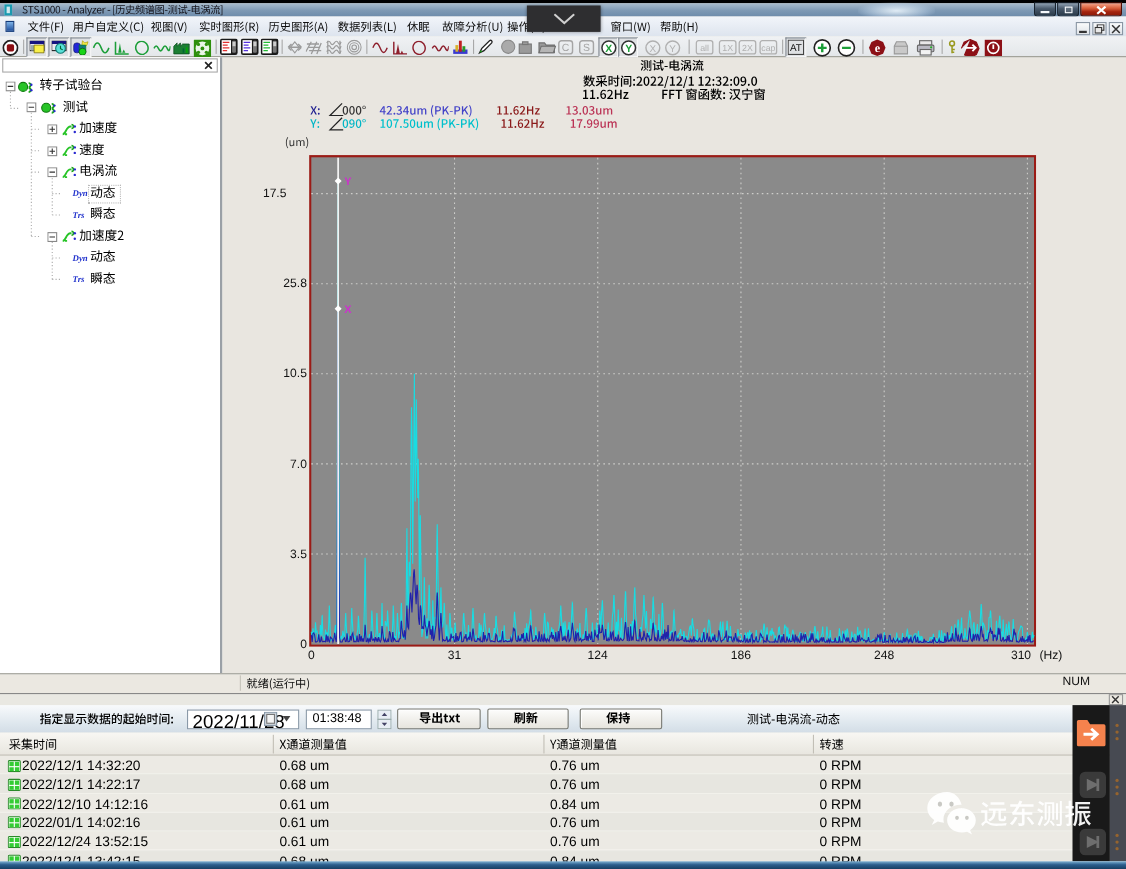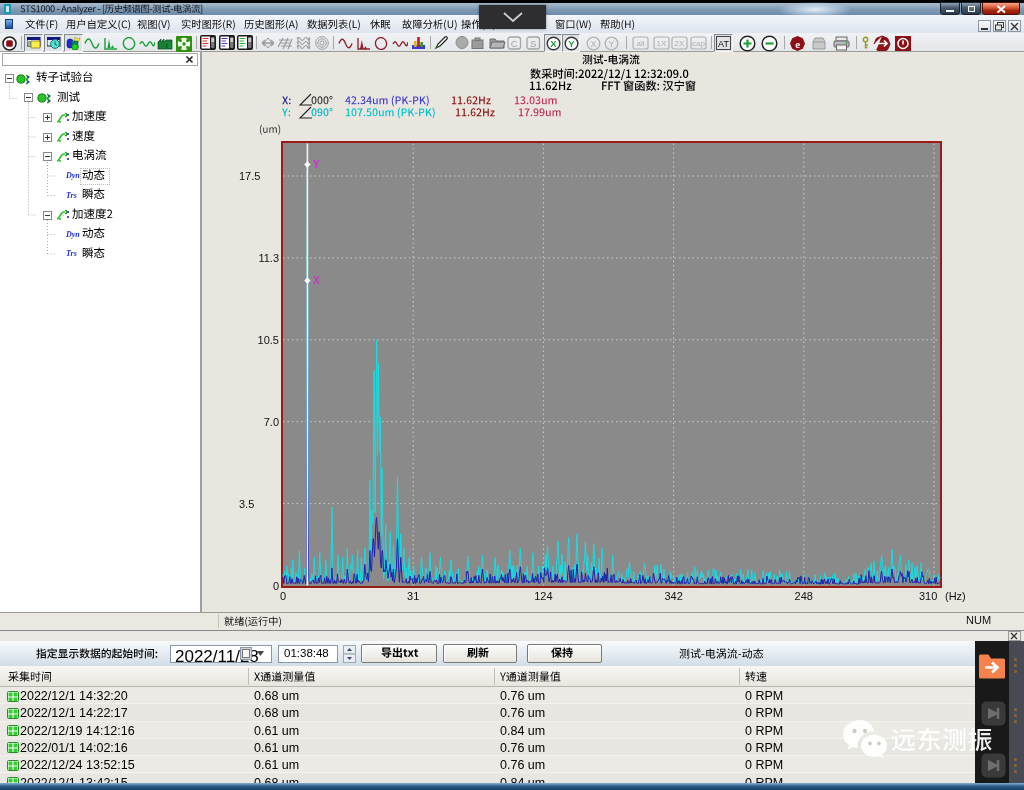--- a/index.html
+++ b/index.html
@@ -476,29 +476,29 @@
     </g>
     <polyline fill="none" stroke="#19dce2" stroke-width="1" points="2.0,433.3 2.8,439.7 3.5,430.2 4.3,435.5 5.0,441.0 5.8,424.8 6.5,433.7 7.3,432.9 8.0,441.0 8.8,439.6 9.6,440.3 10.3,427.2 11.1,436.7 11.8,418.9 11.9,418.8 12.6,437.4 13.3,438.3 14.1,441.0 14.9,431.4 15.6,437.0 16.4,433.8 17.1,440.4 17.9,425.0 18.4,409.4 18.6,414.6 19.4,441.3 20.1,440.0 20.9,441.3 21.7,441.3 22.4,436.7 23.2,435.2 23.9,427.1 24.7,440.9 25.4,404.4 26.2,67.8 26.4,23.5 26.9,245.9 27.7,438.6 28.5,441.2 29.2,437.0 30.0,440.2 30.7,432.5 31.5,436.3 32.2,441.0 33.0,421.9 33.3,416.4 33.8,428.1 34.5,440.3 35.3,435.0 36.0,440.6 36.8,440.5 37.5,440.6 38.3,425.4 38.8,411.7 39.0,418.2 39.8,431.9 40.6,439.0 41.3,437.5 42.1,440.6 42.8,440.6 43.6,435.3 44.3,430.9 44.8,418.8 45.1,422.6 45.8,436.1 46.6,437.7 47.4,437.6 48.1,440.2 48.9,440.6 49.6,439.3 50.4,402.4 50.9,366.1 51.1,373.0 51.9,433.3 52.7,440.6 53.4,440.3 54.2,440.3 54.9,435.5 55.7,437.7 56.4,431.8 57.0,414.1 57.2,416.2 57.9,430.6 58.7,440.6 59.5,440.6 60.2,440.6 61.0,433.8 61.6,416.4 61.7,416.9 62.5,438.5 63.2,440.6 64.0,434.6 64.7,439.2 65.5,435.6 66.3,407.1 66.3,407.1 67.0,435.6 67.8,440.6 68.5,440.6 69.3,423.6 70.0,426.4 70.8,428.5 71.3,414.1 71.6,418.6 72.3,432.0 73.1,434.0 73.8,439.1 74.6,440.3 75.3,440.6 76.1,424.0 76.5,409.4 76.8,416.3 77.6,440.2 78.4,437.3 79.1,440.6 79.9,428.1 80.3,416.4 80.6,421.9 81.4,439.3 82.1,434.1 82.9,435.2 83.6,411.7 83.9,407.1 84.4,422.4 85.2,439.6 85.9,437.0 86.7,438.9 87.4,439.5 88.2,412.5 88.9,339.2 88.9,339.2 89.7,412.5 90.5,405.0 91.0,369.6 91.2,373.4 92.0,383.1 92.7,261.1 93.1,229.2 93.5,250.2 94.2,371.5 95.0,281.4 95.7,198.8 95.7,200.4 96.5,314.9 97.3,242.7 97.5,222.2 98.0,269.5 98.8,311.8 99.2,276.0 99.5,291.6 100.3,395.5 101.0,328.7 101.1,327.5 101.8,382.8 102.5,438.0 103.3,432.7 104.1,411.9 104.7,383.7 104.8,385.2 105.6,426.6 106.3,439.6 107.1,421.0 107.8,439.4 108.6,408.4 109.1,390.7 109.4,395.8 110.1,426.1 110.9,427.2 111.6,433.7 112.4,405.2 112.5,404.7 113.1,427.3 113.9,439.3 114.6,419.7 115.4,421.7 116.2,348.2 116.5,335.7 116.9,364.1 117.7,422.6 118.4,429.9 119.2,416.9 119.8,393.0 119.9,394.3 120.7,429.3 121.4,428.9 122.2,422.9 122.8,407.1 123.0,410.0 123.7,429.9 124.5,440.7 125.2,426.7 126.0,440.8 126.7,441.0 127.5,427.0 128.0,416.4 128.3,419.5 129.0,437.6 129.8,429.6 130.5,440.9 131.3,440.6 132.0,433.1 132.8,425.0 133.5,439.1 134.3,441.0 135.1,441.0 135.8,440.8 136.6,441.0 137.3,435.9 138.1,441.0 138.8,439.0 139.6,435.5 140.3,418.8 140.6,416.4 141.1,424.9 141.9,435.0 142.6,434.3 143.4,441.0 144.1,441.0 144.9,427.2 145.6,440.1 146.4,440.6 147.2,439.2 147.9,436.3 148.7,416.6 149.0,411.7 149.4,419.0 150.2,439.9 150.9,438.3 151.7,436.9 152.4,441.0 153.2,441.0 154.0,439.9 154.7,425.3 155.5,437.6 156.2,426.9 157.0,432.2 157.7,439.5 158.5,432.9 159.2,418.8 159.5,416.4 160.0,424.9 160.8,432.5 161.5,440.8 162.3,438.7 163.0,437.5 163.8,429.8 164.5,437.5 165.3,440.0 166.1,440.2 166.8,439.8 167.6,436.5 168.3,429.9 169.1,436.8 169.8,419.8 170.0,418.8 170.6,428.7 171.3,431.8 172.1,441.0 172.9,441.0 173.6,437.7 174.4,441.0 175.1,431.5 175.9,440.6 176.6,441.0 177.4,427.5 178.1,440.9 178.9,440.7 179.7,440.9 180.4,441.0 181.2,440.6 181.9,440.6 182.7,440.6 183.4,440.6 184.2,437.0 185.0,435.0 185.7,436.8 186.5,418.7 186.8,415.2 187.2,420.5 188.0,429.1 188.7,440.6 189.5,440.6 190.2,440.4 191.0,440.4 191.8,437.4 192.5,439.5 193.3,440.6 194.0,439.8 194.8,438.2 195.5,440.6 196.3,429.9 197.0,440.6 197.8,425.6 198.6,440.6 199.3,429.4 200.1,426.7 200.8,422.6 201.5,414.1 201.6,414.3 202.3,430.7 203.1,432.0 203.9,440.6 204.6,438.0 205.4,438.3 206.1,428.8 206.9,439.0 207.6,439.7 208.4,436.0 209.1,440.4 209.9,440.6 210.7,438.8 211.4,439.5 212.2,440.5 212.9,438.5 213.7,421.5 214.1,416.4 214.4,419.8 215.2,434.9 215.9,440.2 216.7,424.3 217.5,426.0 218.2,438.8 219.0,440.1 219.7,438.0 220.5,429.2 221.2,435.7 222.0,431.0 222.8,438.1 223.5,436.2 224.3,440.3 225.0,433.4 225.8,440.5 226.5,434.6 227.3,428.7 228.0,423.6 228.8,409.4 228.8,409.4 229.6,423.6 230.3,440.1 231.1,425.0 231.8,440.6 232.6,423.8 233.3,431.2 234.1,437.0 234.8,431.8 235.6,431.4 236.4,424.5 237.1,440.4 237.9,437.1 238.6,419.6 239.3,407.1 239.4,407.3 240.1,424.8 240.9,437.4 241.7,439.0 242.4,438.2 243.2,432.5 243.9,431.2 244.7,438.6 245.4,436.9 246.2,425.3 246.9,440.6 247.7,440.6 248.5,440.6 249.2,435.6 250.0,439.4 250.7,432.1 251.5,416.6 251.9,411.7 252.2,414.9 253.0,432.5 253.7,440.3 254.5,439.9 255.3,440.2 256.0,440.6 256.8,440.6 257.5,425.0 258.3,439.3 259.0,439.7 259.8,433.6 260.6,437.7 261.3,425.0 262.1,431.9 262.8,436.7 263.6,438.1 264.3,414.0 265.1,430.1 265.8,416.8 266.6,404.7 266.6,404.7 267.4,420.8 268.1,439.2 268.9,434.4 269.6,431.4 270.4,439.2 271.1,437.1 271.9,425.0 272.6,438.7 273.4,437.1 274.2,437.3 274.9,438.7 275.7,419.2 276.4,415.0 277.1,400.0 277.2,400.3 277.9,421.1 278.7,438.8 279.5,424.3 280.2,439.2 281.0,413.0 281.7,432.1 282.5,432.6 283.2,439.2 284.0,420.6 284.7,439.2 285.5,439.0 286.3,435.2 287.0,409.4 287.6,396.5 287.8,397.7 288.5,422.4 289.3,439.2 290.0,439.2 290.8,439.2 291.5,433.9 292.3,426.3 293.1,439.0 293.8,423.6 294.6,436.4 295.3,410.3 296.0,393.0 296.1,393.3 296.8,417.4 297.6,424.3 298.4,439.2 299.1,439.1 299.9,439.2 300.6,436.3 301.4,429.0 302.1,433.2 302.9,423.5 303.6,418.0 304.4,400.0 304.4,400.0 305.2,418.0 305.9,430.4 306.7,414.5 307.4,433.8 308.2,439.2 308.9,433.6 309.7,439.2 310.4,421.5 311.2,430.5 312.0,422.3 312.7,402.6 312.8,402.4 313.5,414.6 314.2,437.1 315.0,427.1 315.7,433.0 316.5,434.8 317.3,439.2 318.0,417.2 318.8,438.7 319.5,434.7 320.3,430.1 321.0,408.2 321.2,407.1 321.8,419.1 322.5,436.2 323.3,437.8 324.1,436.8 324.8,439.2 325.6,439.2 326.3,438.8 327.1,438.6 327.8,437.5 328.6,433.8 329.3,433.1 330.1,437.7 330.9,430.7 331.6,414.3 331.7,414.1 332.4,426.2 333.1,439.2 333.9,437.6 334.6,436.8 335.4,439.0 336.2,434.8 336.9,435.0 337.7,430.8 338.4,436.6 339.2,436.5 339.9,440.5 340.7,432.8 341.4,438.4 342.2,439.8 343.0,437.1 343.7,440.3 344.5,438.9 345.2,434.4 346.0,429.1 346.7,427.5 347.5,437.0 348.2,422.7 348.5,421.1 349.0,426.9 349.8,431.0 350.5,439.2 351.3,441.0 352.0,441.0 352.8,430.9 353.5,441.0 354.3,440.7 355.1,440.5 355.8,440.9 356.6,440.6 357.3,434.2 358.1,441.0 358.8,431.4 359.6,430.3 360.3,440.2 361.1,440.9 361.9,437.6 362.6,429.4 363.2,422.3 363.4,423.0 364.1,423.7 364.9,433.3 365.6,440.6 366.4,435.7 367.1,435.2 367.9,440.1 368.7,436.8 369.4,441.0 370.2,440.9 370.9,438.8 371.7,440.9 372.4,440.9 373.2,431.1 374.0,424.0 374.7,438.3 375.5,431.0 376.2,424.0 377.0,441.0 377.7,439.6 378.5,440.1 379.2,433.4 380.0,423.4 380.0,423.4 380.8,433.4 381.5,440.9 382.3,440.9 383.0,428.1 383.8,441.0 384.5,440.8 385.3,440.6 386.0,439.2 386.8,437.8 387.6,439.2 388.3,441.0 389.1,440.8 389.8,430.8 390.6,436.8 391.3,436.6 392.1,436.1 392.9,436.2 393.6,441.8 394.4,441.3 395.1,440.0 395.9,441.4 396.6,434.1 397.4,440.5 398.1,436.1 398.9,433.8 399.7,440.3 400.4,432.0 401.2,439.4 401.9,433.9 402.7,441.4 403.4,440.4 404.2,440.1 404.9,441.8 405.7,441.1 406.5,431.7 407.2,438.8 408.0,441.8 408.7,441.4 409.5,441.8 410.2,441.8 411.0,431.4 411.8,440.8 412.5,438.2 413.3,427.6 413.6,425.8 414.0,428.5 414.8,437.5 415.5,438.7 416.3,429.3 417.0,438.9 417.8,440.6 418.6,436.3 419.3,432.2 420.1,437.2 420.8,430.0 421.6,435.8 422.3,433.4 423.1,441.8 423.8,436.9 424.6,440.9 425.4,439.8 426.1,438.4 426.9,429.7 427.6,429.1 428.4,441.6 429.1,436.9 429.9,436.5 430.7,441.4 431.4,438.5 432.2,428.7 432.5,426.9 432.9,429.5 433.7,429.1 434.4,440.7 435.2,429.4 435.9,441.1 436.7,435.5 437.5,441.8 438.2,439.8 439.0,435.2 439.7,431.5 440.5,434.7 441.2,441.8 442.0,441.3 442.7,441.8 443.5,441.8 444.3,438.0 445.0,437.3 445.8,436.0 446.5,433.4 447.3,436.8 448.0,435.3 448.8,441.8 449.6,441.7 450.3,438.9 451.1,433.7 451.8,441.8 452.6,440.2 453.3,438.0 454.1,441.8 454.8,441.1 455.6,432.5 456.4,438.1 457.1,441.7 457.9,433.8 458.6,439.8 459.4,430.5 459.8,428.1 460.1,429.7 460.9,438.9 461.6,441.6 462.4,432.8 463.2,441.8 463.9,441.8 464.7,441.4 465.4,437.2 466.2,435.1 466.9,428.5 467.7,441.6 468.5,441.1 469.2,441.8 470.0,439.6 470.7,428.6 471.5,437.6 472.2,439.3 473.0,441.2 473.7,431.8 474.5,440.4 475.3,441.8 476.0,441.3 476.8,441.8 477.5,441.8 478.3,441.8 479.0,440.8 479.8,438.7 480.5,441.4 481.3,441.0 482.1,430.2 482.8,436.5 483.6,440.0 484.3,441.6 485.1,432.4 485.8,441.7 486.6,441.5 487.4,432.0 488.1,439.7 488.9,431.8 489.2,430.5 489.6,432.5 490.4,440.5 491.1,441.7 491.9,441.5 492.6,441.8 493.4,433.2 494.2,441.6 494.9,439.7 495.7,435.5 496.4,435.7 497.2,440.9 497.9,440.6 498.7,428.7 499.4,438.0 500.2,434.9 501.0,432.2 501.7,435.6 502.5,441.8 503.2,439.7 504.0,441.8 504.7,438.4 505.5,430.3 506.3,440.3 507.0,440.9 507.8,441.8 508.5,430.1 509.3,441.8 510.0,441.8 510.8,441.7 511.5,441.8 512.3,440.8 513.1,440.2 513.8,441.5 514.6,441.8 515.3,441.8 516.1,441.2 516.8,441.8 517.6,437.6 518.3,441.7 519.1,441.5 519.9,441.2 520.6,441.0 521.4,441.8 522.1,441.8 522.9,433.5 523.6,441.8 524.4,440.3 525.2,440.5 525.9,441.4 526.7,440.9 527.4,437.6 528.2,436.3 528.9,442.3 529.7,442.1 530.4,442.3 531.2,441.4 532.0,439.3 532.7,442.3 533.5,442.1 534.2,434.0 535.0,442.4 535.7,441.5 536.5,438.8 537.2,442.4 538.0,442.4 538.8,442.4 539.5,434.4 540.3,442.4 541.0,442.3 541.8,442.4 542.5,441.5 543.3,434.3 543.8,431.6 544.1,432.4 544.8,439.4 545.6,436.1 546.3,442.4 547.1,436.1 547.8,440.1 548.6,442.4 549.3,437.8 550.1,436.0 550.9,442.3 551.6,434.4 552.4,441.5 553.1,440.3 553.9,432.4 554.6,442.0 555.4,437.0 556.1,442.1 556.9,437.3 557.7,440.3 558.4,442.3 559.2,441.8 559.9,442.1 560.7,442.4 561.4,442.4 562.2,442.0 563.0,442.4 563.7,442.4 564.5,438.6 565.2,438.9 566.0,438.4 566.7,442.1 567.5,435.1 568.2,440.4 569.0,442.4 569.8,442.4 570.5,439.1 571.3,442.4 572.0,441.2 572.8,432.1 573.5,442.4 574.3,442.4 575.0,432.1 575.8,440.5 576.6,442.4 577.3,434.9 578.1,435.4 578.8,441.0 579.6,435.7 580.3,440.0 581.1,440.3 581.9,436.3 582.6,439.9 583.4,434.6 584.1,428.4 584.9,440.3 585.6,436.3 586.4,440.1 587.1,426.6 587.9,440.0 588.7,435.9 589.4,428.3 590.0,422.3 590.2,422.8 590.9,432.7 591.7,436.9 592.4,431.6 593.2,420.3 593.9,439.0 594.7,437.8 595.5,440.3 596.2,430.1 597.0,437.7 597.7,439.1 598.5,440.3 599.2,425.8 600.0,420.3 600.5,414.1 600.8,415.8 601.5,421.7 602.3,440.2 603.0,440.2 603.8,427.3 604.5,424.6 605.3,440.1 606.0,438.4 606.8,432.5 607.6,426.4 608.3,439.3 609.1,437.7 609.8,432.2 610.6,413.6 611.0,408.2 611.3,411.8 612.1,432.2 612.8,425.0 613.6,427.0 614.4,430.1 615.1,440.3 615.9,440.2 616.6,432.1 617.4,440.3 618.1,420.6 618.9,420.3 619.4,414.1 619.7,415.8 620.4,432.4 621.2,439.7 621.9,436.0 622.7,436.6 623.4,439.1 624.2,436.1 624.9,423.3 625.7,438.4 626.5,439.5 627.2,425.7 627.8,418.8 628.0,419.4 628.7,432.6 629.5,434.0 630.2,439.6 631.0,422.1 631.7,440.1 632.5,440.3 633.3,431.8 634.0,426.2 634.8,439.9 635.5,431.3 636.2,424.6 636.3,424.7 637.0,434.0 637.8,440.0 638.6,440.3 639.3,438.3 640.1,421.8 640.8,434.9 641.6,438.1 642.3,440.3 643.1,441.5 643.8,441.4 644.6,435.7 645.4,432.5 646.1,431.6 646.9,428.3 647.6,428.4 648.4,429.7 649.1,441.7 649.9,441.7 650.6,441.4 651.4,439.6 652.2,441.7 652.9,433.5 653.7,438.7 654.4,439.7 655.2,441.6 655.9,441.5 656.7,441.7 657.5,433.3 658.2,439.2 659.0,436.4"></polyline>
     <polyline fill="none" stroke="#2121aa" stroke-width="1" points="2.0,436.1 2.8,442.5 3.5,435.0 4.3,434.3 5.0,436.1 5.8,442.5 6.5,442.5 7.3,442.2 8.0,441.5 8.8,435.6 9.6,442.5 10.3,442.4 11.1,437.8 11.8,441.9 12.6,442.5 13.3,442.0 14.1,442.2 14.9,442.5 15.6,435.8 16.4,442.5 17.1,437.0 17.9,441.7 18.6,442.5 19.4,438.2 20.1,438.8 20.9,439.7 21.7,442.7 22.4,440.8 23.2,434.4 23.9,438.9 24.7,442.7 25.4,431.2 26.2,181.5 26.4,139.6 26.9,332.3 27.7,438.7 28.5,442.7 29.2,442.7 30.0,442.7 30.7,440.8 31.5,439.9 32.2,438.9 33.0,442.3 33.8,442.0 34.5,434.8 35.3,442.4 36.0,442.3 36.8,442.1 37.5,437.1 38.3,441.5 39.0,436.0 39.8,434.4 40.6,442.2 41.3,442.1 42.1,442.4 42.8,442.4 43.6,436.9 44.3,442.3 45.1,442.4 45.8,435.4 46.6,442.2 47.4,437.0 48.1,442.4 48.9,439.4 49.6,442.4 50.4,436.2 50.9,426.9 51.1,428.8 51.9,442.2 52.7,442.3 53.4,438.8 54.2,442.4 54.9,440.1 55.7,442.4 56.4,432.9 57.2,440.4 57.9,441.1 58.7,440.0 59.5,441.8 60.2,438.3 61.0,441.5 61.7,439.7 62.5,442.4 63.2,438.2 64.0,441.2 64.7,442.4 65.5,440.6 66.3,428.1 66.3,428.1 67.0,434.7 67.8,440.9 68.5,442.2 69.3,439.8 70.0,442.4 70.8,442.4 71.6,440.3 72.3,442.4 73.1,432.8 73.8,434.6 74.6,441.9 75.3,442.4 76.1,433.5 76.8,441.2 77.6,439.5 78.4,441.0 79.1,442.2 79.9,442.2 80.6,441.8 81.4,442.3 82.1,439.8 82.9,439.5 83.6,425.3 83.9,423.4 84.4,429.8 85.2,436.5 85.9,438.5 86.7,432.1 87.4,440.5 88.2,428.9 88.9,409.4 88.9,409.4 89.7,428.9 90.5,430.5 91.2,413.8 92.0,399.5 92.3,397.7 92.7,400.5 93.5,415.8 94.2,399.7 95.0,380.6 95.5,376.6 95.7,378.3 96.5,394.7 97.3,408.2 98.0,391.4 98.2,390.7 98.8,398.6 99.5,421.2 100.3,427.0 101.0,411.3 101.3,409.4 101.8,413.8 102.5,430.7 103.3,429.0 104.1,430.9 104.8,418.9 104.9,418.8 105.6,427.4 106.3,429.7 107.1,437.4 107.8,431.2 108.6,427.8 109.1,423.4 109.4,424.6 110.1,436.1 110.9,431.1 111.6,440.0 112.4,428.0 113.1,441.6 113.9,438.7 114.6,432.2 115.4,427.3 116.2,401.2 116.5,397.7 116.9,405.9 117.7,429.1 118.4,441.2 119.2,426.5 119.8,416.4 119.9,416.9 120.7,432.7 121.4,441.6 122.2,440.5 123.0,441.6 123.7,441.4 124.5,440.7 125.2,437.6 126.0,442.4 126.7,442.0 127.5,440.4 128.3,442.4 129.0,435.1 129.8,438.8 130.5,438.2 131.3,437.8 132.0,442.3 132.8,442.2 133.5,434.5 134.3,442.4 135.1,437.2 135.8,441.7 136.6,438.8 137.3,434.3 138.1,433.7 138.8,442.4 139.6,442.4 140.3,441.8 141.1,438.1 141.9,438.9 142.6,435.5 143.4,442.2 144.1,439.7 144.9,438.6 145.6,440.8 146.4,433.3 147.2,440.1 147.9,441.9 148.7,432.5 149.0,430.5 149.4,433.6 150.2,441.3 150.9,442.1 151.7,442.0 152.4,442.1 153.2,439.4 154.0,439.6 154.7,441.2 155.5,439.1 156.2,442.4 157.0,442.0 157.7,442.4 158.5,433.5 159.2,442.3 160.0,436.3 160.8,439.6 161.5,441.7 162.3,440.5 163.0,434.7 163.8,434.8 164.5,441.4 165.3,442.3 166.1,441.4 166.8,441.9 167.6,442.2 168.3,442.3 169.1,442.4 169.8,435.6 170.6,436.6 171.3,441.9 172.1,442.4 172.9,442.3 173.6,441.2 174.4,442.4 175.1,440.5 175.9,432.8 176.6,442.4 177.4,442.3 178.1,441.8 178.9,441.3 179.7,442.2 180.4,442.3 181.2,442.1 181.9,442.1 182.7,442.1 183.4,439.2 184.2,442.1 185.0,440.6 185.7,430.4 186.5,431.8 186.8,430.5 187.2,432.5 188.0,440.5 188.7,442.0 189.5,442.1 190.2,436.7 191.0,442.1 191.8,439.9 192.5,441.8 193.3,435.5 194.0,439.3 194.8,434.6 195.5,442.1 196.3,440.6 197.0,442.1 197.8,434.3 198.6,441.2 199.3,441.8 200.1,441.9 200.8,433.6 201.5,428.1 201.6,428.2 202.3,435.9 203.1,442.1 203.9,441.9 204.6,441.4 205.4,441.5 206.1,436.5 206.9,439.3 207.6,441.5 208.4,442.1 209.1,433.0 209.9,441.6 210.7,442.1 211.4,435.6 212.2,441.4 212.9,442.1 213.7,435.0 214.4,442.1 215.2,439.9 215.9,442.1 216.7,439.7 217.5,441.2 218.2,442.1 219.0,437.3 219.7,438.0 220.5,433.5 221.2,439.9 222.0,436.3 222.8,440.2 223.5,441.6 224.3,433.6 225.0,441.9 225.8,441.8 226.5,432.6 227.3,442.1 228.0,433.0 228.8,428.1 228.8,428.1 229.6,434.7 230.3,441.7 231.1,438.7 231.8,441.0 232.6,437.1 233.3,441.0 234.1,442.0 234.8,438.4 235.6,431.6 236.4,442.1 237.1,441.2 237.9,439.1 238.6,432.1 239.3,425.8 239.4,425.9 240.1,432.3 240.9,440.4 241.7,442.1 242.4,432.9 243.2,441.9 243.9,434.8 244.7,434.3 245.4,441.3 246.2,440.5 246.9,439.4 247.7,442.1 248.5,440.6 249.2,441.0 250.0,440.3 250.7,440.3 251.5,432.6 252.2,441.3 253.0,437.3 253.7,441.8 254.5,435.0 255.3,437.7 256.0,440.8 256.8,433.1 257.5,442.1 258.3,442.1 259.0,442.1 259.8,431.6 260.6,436.8 261.3,437.9 262.1,436.6 262.8,441.1 263.6,426.8 264.3,434.4 265.1,433.9 265.8,434.0 266.6,426.9 266.6,426.9 267.4,434.0 268.1,440.8 268.9,436.9 269.6,430.9 270.4,441.4 271.1,441.5 271.9,439.3 272.6,441.4 273.4,439.9 274.2,433.1 274.9,441.0 275.7,434.6 276.4,433.4 277.2,441.5 277.9,441.5 278.7,438.0 279.5,441.4 280.2,441.5 281.0,435.8 281.7,441.6 282.5,440.9 283.2,439.3 284.0,440.4 284.7,441.4 285.5,441.0 286.3,439.5 287.0,430.0 287.6,424.6 287.8,425.1 288.5,434.4 289.3,441.6 290.0,429.1 290.8,441.5 291.5,441.2 292.3,428.4 293.1,441.5 293.8,437.7 294.6,441.2 295.3,430.5 296.0,423.4 296.1,423.6 296.8,433.4 297.6,441.2 298.4,441.5 299.1,441.5 299.9,441.6 300.6,430.8 301.4,438.9 302.1,441.3 302.9,438.9 303.6,441.0 304.4,432.5 305.2,437.6 305.9,439.8 306.7,441.2 307.4,434.5 308.2,437.8 308.9,437.2 309.7,441.5 310.4,440.5 311.2,440.7 312.0,434.6 312.7,425.9 312.8,425.8 313.5,432.1 314.2,441.5 315.0,438.5 315.7,441.5 316.5,441.6 317.3,431.7 318.0,440.3 318.8,441.5 319.5,441.3 320.3,437.0 321.0,440.3 321.8,435.1 322.5,441.5 323.3,431.3 324.1,440.5 324.8,433.3 325.6,439.9 326.3,427.1 327.1,441.6 327.8,440.5 328.6,441.3 329.3,440.9 330.1,433.8 330.9,441.6 331.6,441.5 332.4,433.7 333.1,433.3 333.9,441.5 334.6,441.5 335.4,439.4 336.2,441.5 336.9,441.2 337.7,440.2 338.4,440.5 339.2,437.2 339.9,440.8 340.7,441.8 341.4,442.0 342.2,438.6 343.0,442.2 343.7,442.0 344.5,441.3 345.2,442.1 346.0,442.4 346.7,439.3 347.5,442.2 348.2,440.7 349.0,442.2 349.8,437.6 350.5,441.8 351.3,440.8 352.0,441.5 352.8,442.1 353.5,442.3 354.3,440.1 355.1,439.1 355.8,442.1 356.6,442.3 357.3,442.4 358.1,438.8 358.8,433.7 359.6,442.3 360.3,442.1 361.1,440.2 361.9,434.4 362.6,439.5 363.4,442.4 364.1,437.7 364.9,442.4 365.6,442.4 366.4,440.6 367.1,438.5 367.9,441.9 368.7,435.8 369.4,441.3 370.2,442.4 370.9,441.9 371.7,441.0 372.4,432.0 373.2,435.8 374.0,440.7 374.7,442.4 375.5,441.2 376.2,440.8 377.0,440.6 377.7,438.2 378.5,438.2 379.2,432.3 380.0,442.0 380.8,442.2 381.5,437.5 382.3,438.3 383.0,438.2 383.8,438.0 384.5,441.5 385.3,442.4 386.0,438.9 386.8,440.9 387.6,434.6 388.3,438.8 389.1,442.4 389.8,439.5 390.6,442.4 391.3,441.3 392.1,442.4 392.9,441.2 393.6,441.9 394.4,442.6 395.1,441.3 395.9,436.3 396.6,442.8 397.4,442.2 398.1,439.4 398.9,442.8 399.7,442.8 400.4,439.7 401.2,442.7 401.9,436.6 402.7,435.5 403.4,442.8 404.2,441.2 404.9,442.5 405.7,440.6 406.5,437.5 407.2,442.2 408.0,442.8 408.7,442.3 409.5,439.6 410.2,435.0 411.0,436.1 411.8,438.4 412.5,438.2 413.3,442.8 414.0,441.6 414.8,442.4 415.5,442.6 416.3,435.8 417.0,441.7 417.8,441.7 418.6,442.8 419.3,442.6 420.1,442.7 420.8,442.6 421.6,442.7 422.3,442.4 423.1,442.8 423.8,440.1 424.6,442.6 425.4,442.4 426.1,442.8 426.9,437.3 427.6,436.8 428.4,442.6 429.1,442.7 429.9,437.4 430.7,442.8 431.4,435.5 432.2,442.6 432.9,442.7 433.7,442.8 434.4,437.7 435.2,441.3 435.9,442.4 436.7,440.1 437.5,442.4 438.2,442.2 439.0,442.0 439.7,435.9 440.5,441.4 441.2,442.5 442.0,435.8 442.7,442.4 443.5,437.4 444.3,442.1 445.0,440.3 445.8,442.8 446.5,442.8 447.3,434.4 448.0,441.5 448.8,437.5 449.6,436.1 450.3,441.8 451.1,435.5 451.8,438.0 452.6,442.8 453.3,442.8 454.1,442.8 454.8,440.2 455.6,442.7 456.4,434.8 457.1,441.0 457.9,434.7 458.6,441.4 459.4,442.8 460.1,442.8 460.9,439.5 461.6,442.8 462.4,441.3 463.2,442.7 463.9,442.5 464.7,439.8 465.4,441.3 466.2,438.3 466.9,442.3 467.7,438.4 468.5,441.9 469.2,442.8 470.0,442.8 470.7,441.2 471.5,442.7 472.2,440.3 473.0,442.7 473.7,439.9 474.5,442.6 475.3,442.7 476.0,442.8 476.8,442.4 477.5,442.7 478.3,438.8 479.0,442.8 479.8,442.8 480.5,442.7 481.3,442.8 482.1,437.5 482.8,442.8 483.6,442.7 484.3,442.5 485.1,442.8 485.8,435.1 486.6,438.5 487.4,440.6 488.1,442.1 488.9,438.5 489.6,442.2 490.4,438.6 491.1,442.7 491.9,442.8 492.6,442.5 493.4,442.3 494.2,438.5 494.9,442.1 495.7,442.1 496.4,442.8 497.2,442.4 497.9,442.6 498.7,436.7 499.4,442.5 500.2,436.1 501.0,441.4 501.7,440.6 502.5,439.0 503.2,439.8 504.0,441.4 504.7,440.7 505.5,441.3 506.3,442.8 507.0,441.3 507.8,441.8 508.5,438.1 509.3,441.7 510.0,442.7 510.8,442.8 511.5,442.4 512.3,442.1 513.1,442.0 513.8,440.9 514.6,442.8 515.3,439.3 516.1,441.3 516.8,436.5 517.6,437.9 518.3,436.5 519.1,442.7 519.9,434.9 520.6,438.7 521.4,442.8 522.1,442.8 522.9,442.8 523.6,436.3 524.4,442.8 525.2,442.1 525.9,441.8 526.7,442.8 527.4,436.6 528.2,436.8 528.9,442.3 529.7,441.3 530.4,442.7 531.2,439.6 532.0,441.6 532.7,443.0 533.5,441.8 534.2,441.5 535.0,439.8 535.7,443.0 536.5,441.7 537.2,442.7 538.0,441.2 538.8,443.1 539.5,443.1 540.3,438.2 541.0,443.0 541.8,438.9 542.5,442.8 543.3,437.9 544.1,440.7 544.8,442.9 545.6,440.6 546.3,442.6 547.1,437.8 547.8,442.7 548.6,443.1 549.3,440.7 550.1,438.1 550.9,437.1 551.6,442.5 552.4,442.4 553.1,437.9 553.9,443.0 554.6,443.0 555.4,441.9 556.1,442.6 556.9,443.0 557.7,443.1 558.4,443.0 559.2,439.7 559.9,442.9 560.7,441.8 561.4,442.6 562.2,442.8 563.0,443.1 563.7,443.1 564.5,442.1 565.2,443.1 566.0,443.1 566.7,441.1 567.5,443.0 568.2,438.2 569.0,441.3 569.8,442.6 570.5,443.1 571.3,443.0 572.0,442.3 572.8,439.9 573.5,443.1 574.3,442.1 575.0,442.8 575.8,443.0 576.6,443.1 577.3,443.1 578.1,437.0 578.8,442.5 579.6,441.7 580.3,433.8 581.1,442.0 581.9,441.3 582.6,441.9 583.4,439.7 584.1,442.0 584.9,434.7 585.6,440.9 586.4,442.0 587.1,442.0 587.9,429.8 588.7,437.5 589.4,442.0 590.2,435.9 590.9,442.0 591.7,442.0 592.4,437.7 593.2,434.7 593.9,441.9 594.7,441.9 595.5,441.8 596.2,442.0 597.0,441.8 597.7,441.9 598.5,442.0 599.2,441.2 600.0,433.3 600.5,430.5 600.8,431.2 601.5,438.9 602.3,441.6 603.0,442.0 603.8,435.3 604.5,441.5 605.3,436.5 606.0,435.8 606.8,441.3 607.6,435.9 608.3,436.4 609.1,441.9 609.8,438.9 610.6,430.5 611.0,428.1 611.3,429.7 612.1,437.4 612.8,436.2 613.6,441.7 614.4,441.4 615.1,441.1 615.9,440.5 616.6,441.9 617.4,439.5 618.1,434.4 618.9,433.3 619.4,430.5 619.7,431.2 620.4,435.3 621.2,432.6 621.9,441.8 622.7,435.7 623.4,437.5 624.2,436.6 624.9,441.0 625.7,440.0 626.5,429.7 627.2,435.9 628.0,430.3 628.7,441.3 629.5,441.9 630.2,440.6 631.0,438.1 631.7,441.9 632.5,441.0 633.3,440.5 634.0,441.9 634.8,437.0 635.5,441.9 636.3,436.4 637.0,442.0 637.8,441.5 638.6,441.9 639.3,442.0 640.1,437.5 640.8,430.7 641.6,435.7 642.3,434.8 643.1,442.2 643.8,441.8 644.6,442.7 645.4,442.6 646.1,441.4 646.9,439.3 647.6,442.6 648.4,437.2 649.1,442.5 649.9,440.0 650.6,442.5 651.4,441.5 652.2,440.8 652.9,442.1 653.7,437.1 654.4,442.6 655.2,436.4 655.9,442.5 656.7,442.4 657.5,442.6 658.2,441.7 659.0,441.7"></polyline>
     <path d="M26.4 2.5V444.5" stroke="#f2f2f2" stroke-width="1.6"></path>
     <path d="M26.4 20.3l3.2 3.2-3.2 3.2-3.2-3.2z" fill="#fff"></path>
     <text x="31.9" y="27.0" font-family="Liberation Sans" font-size="10" font-weight="bold" fill="#cc33cc">Y</text>
     <path d="M26.4 136.4l3.2 3.2-3.2 3.2-3.2-3.2z" fill="#fff"></path>
     <text x="31.9" y="143.1" font-family="Liberation Sans" font-size="10" font-weight="bold" fill="#cc33cc">X</text>
   </svg>
 <div class="abs" style="left:239px;top:170.0px;width:40px;text-align:left;font-size:11px;color:#111">17.5</div>
-<div class="abs" style="left:239px;top:251.9px;width:40px;text-align:right;font-size:11px;color:#111">11.3</div>
+<div class="abs" style="left:239px;top:251.9px;width:40px;text-align:right;font-size:11px;color:#111">25.8</div>
 <div class="abs" style="left:239px;top:333.8px;width:40px;text-align:right;font-size:11px;color:#111">10.5</div>
 <div class="abs" style="left:239px;top:415.7px;width:40px;text-align:right;font-size:11px;color:#111">7.0</div>
-<div class="abs" style="left:239px;top:497.6px;width:40px;font-size:11px;color:#111">3.5</div>
+<div class="abs" style="left:239px;top:497.6px;width:40px;text-align:right;font-size:11px;color:#111">3.5</div>
 <div class="abs" style="left:239px;top:579.5px;width:40px;text-align:right;font-size:11px;color:#111">0</div>
 <div class="abs" style="left:268.0px;top:590px;width:30px;text-align:center;font-size:11px;color:#111">0</div>
 <div class="abs" style="left:398.2px;top:590px;width:30px;text-align:center;font-size:11px;color:#111">31</div>
 <div class="abs" style="left:528.4px;top:590px;width:30px;text-align:center;font-size:11px;color:#111">124</div>
-<div class="abs" style="left:658.6px;top:590px;width:30px;text-align:center;font-size:11px;color:#111">342</div>
+<div class="abs" style="left:658.6px;top:590px;width:30px;text-align:center;font-size:11px;color:#111">186</div>
 <div class="abs" style="left:788.8px;top:590px;width:30px;text-align:center;font-size:11px;color:#111">248</div>
 <div class="abs" style="left:919.0px;top:590px;width:30px;text-align:left;font-size:11px;color:#111">310</div>
 <div class="abs" style="left:945px;top:590px;font-size:11px;color:#111">(Hz)</div>
 <div class="abs" style="left:0;top:612px;width:1024px;height:18px;background:#ebe8e1;border-top:1px solid #fff"></div>
 <div class="abs" style="left:0;top:612px;width:1024px;height:1px;background:#9a9a92"></div>
 <div class="abs" style="left:218px;top:614px;width:1px;height:14px;background:#c5c2ba"></div>
 <svg style="position:absolute;left:224px;top:615.5px;overflow:visible" width="59" height="14">
     <path transform="translate(0,9.0)" fill="#111" d="M1.8 -5.2H4.1V-4H1.8ZM7.4 -4.4V-0.5C7.4 0.1 7.4 0.3 7.6 0.4C7.8 0.5 8 0.6 8.2 0.6C8.4 0.6 8.7 0.6 8.9 0.6C9.1 0.6 9.3 0.6 9.5 0.5C9.6 0.4 9.7 0.3 9.8 0.1C9.8 -0.1 9.9 -0.7 9.9 -1.1C9.7 -1.2 9.4 -1.3 9.3 -1.5C9.3 -0.9 9.3 -0.5 9.3 -0.3C9.2 -0.2 9.2 -0.1 9.1 -0.1C9 -0 8.9 -0 8.8 -0C8.7 -0 8.5 -0 8.4 -0C8.3 -0 8.2 -0 8.1 -0.1C8.1 -0.1 8 -0.2 8 -0.4V-4.4ZM1.4 -2.8C1.3 -1.9 0.9 -1.1 0.5 -0.5C0.7 -0.4 0.9 -0.3 1.1 -0.2C1.5 -0.8 1.9 -1.7 2.1 -2.7ZM3.7 -2.7C4.1 -2.1 4.4 -1.3 4.5 -0.8L5 -1.1C4.9 -1.6 4.6 -2.3 4.3 -2.9ZM7.8 -7.8C8.3 -7.3 8.7 -6.7 8.9 -6.3L9.4 -6.6C9.2 -7 8.8 -7.6 8.4 -8.1ZM1.1 -5.8V-3.3H2.6V-0C2.6 0.1 2.6 0.1 2.5 0.1C2.4 0.1 2.1 0.1 1.7 0.1C1.8 0.3 1.9 0.6 1.9 0.8C2.4 0.8 2.8 0.7 3 0.6C3.3 0.5 3.3 0.3 3.3 0V-3.3H4.8V-5.8ZM2.3 -8.4C2.4 -8.1 2.6 -7.7 2.7 -7.3H0.6V-6.6H5.2V-7.3H3.5C3.4 -7.7 3.2 -8.2 3 -8.6ZM6.7 -8.5C6.7 -7.7 6.7 -6.8 6.7 -5.9H5.3V-5.2H6.6C6.4 -3.1 5.9 -0.9 4.5 0.4C4.7 0.5 4.9 0.7 5 0.8C6.6 -0.6 7.1 -2.9 7.3 -5.2H9.7V-5.9H7.4C7.4 -6.8 7.4 -7.7 7.5 -8.5Z M10.7 -0.5 10.8 0.2C11.7 -0.1 13 -0.4 14.2 -0.7L14.1 -1.3C12.8 -1 11.5 -0.7 10.7 -0.5ZM19 -8C18.8 -7.6 18.6 -7.2 18.3 -6.8V-7.3H17V-8.6H16.2V-7.3H14.6V-6.7H16.2V-5.4H14V-4.7H16.5C15.7 -4 14.8 -3.4 13.8 -2.9C14 -2.8 14.2 -2.5 14.3 -2.3C14.6 -2.5 15 -2.7 15.3 -2.9V0.8H16V0.4H18.6V0.7H19.4V-3.7H16.4C16.8 -4 17.2 -4.3 17.5 -4.7H20V-5.4H18.2C18.8 -6.1 19.3 -6.9 19.7 -7.8ZM17 -6.7H18.3C18 -6.2 17.6 -5.8 17.2 -5.4H17ZM16 -1.3H18.6V-0.3H16ZM16 -2V-3H18.6V-2ZM10.8 -4.3C11 -4.4 11.2 -4.4 12.5 -4.6C12.1 -3.9 11.6 -3.4 11.4 -3.2C11.1 -2.8 10.9 -2.6 10.7 -2.5C10.8 -2.3 10.9 -2 10.9 -1.9C11.1 -2 11.4 -2.1 13.8 -2.5C13.8 -2.7 13.8 -3 13.8 -3.2L12 -2.9C12.8 -3.8 13.5 -4.9 14.2 -6L13.6 -6.4C13.4 -6 13.2 -5.6 12.9 -5.3L11.6 -5.1C12.1 -6 12.7 -7.1 13.2 -8.2L12.5 -8.5C12.1 -7.3 11.4 -6 11.1 -5.6C10.9 -5.3 10.8 -5 10.6 -5C10.7 -4.8 10.8 -4.5 10.8 -4.3Z M22.8 2 23.4 1.7C22.5 0.3 22.1 -1.4 22.1 -3.2C22.1 -4.9 22.5 -6.6 23.4 -8.1L22.8 -8.3C21.9 -6.8 21.3 -5.2 21.3 -3.2C21.3 -1.2 21.9 0.5 22.8 2Z M27.7 -7.9V-7.2H32.9V-7.9ZM24.5 -7.5C25.1 -7.1 25.9 -6.5 26.3 -6.2L26.9 -6.7C26.5 -7.1 25.6 -7.6 25.1 -8ZM27.7 -1.2C28 -1.3 28.4 -1.4 32.3 -1.7L32.7 -0.9L33.3 -1.3C32.9 -2.1 32.1 -3.4 31.5 -4.4L30.9 -4.1C31.2 -3.6 31.6 -3 31.9 -2.4L28.5 -2.1C29.1 -2.9 29.6 -3.9 30 -4.9H33.6V-5.6H27.1V-4.9H29.1C28.7 -3.8 28.2 -2.9 28 -2.6C27.8 -2.3 27.6 -2 27.4 -2C27.5 -1.8 27.6 -1.4 27.7 -1.2ZM26.4 -5H24.3V-4.3H25.7V-1C25.2 -0.8 24.7 -0.4 24.2 0.2L24.8 0.9C25.3 0.2 25.8 -0.4 26.1 -0.4C26.3 -0.4 26.7 -0.1 27.1 0.2C27.8 0.6 28.7 0.7 29.9 0.7C31 0.7 32.8 0.7 33.5 0.6C33.5 0.4 33.6 0 33.7 -0.2C32.7 -0.1 31.1 -0 30 -0C28.8 -0 28 -0.1 27.3 -0.5C26.9 -0.8 26.6 -1 26.4 -1.1Z M38.5 -8V-7.2H43.5V-8ZM36.8 -8.6C36.3 -7.8 35.3 -6.9 34.4 -6.3C34.5 -6.2 34.8 -5.9 34.9 -5.7C35.8 -6.4 36.8 -7.4 37.5 -8.3ZM38 -5.1V-4.4H41.5V-0.2C41.5 -0 41.4 0 41.2 0.1C41 0.1 40.3 0.1 39.6 0C39.7 0.3 39.8 0.6 39.9 0.8C40.9 0.8 41.4 0.8 41.8 0.7C42.1 0.5 42.2 0.3 42.2 -0.2V-4.4H43.8V-5.1ZM37.2 -6.4C36.5 -5.2 35.4 -4 34.3 -3.3C34.5 -3.1 34.7 -2.8 34.8 -2.6C35.2 -2.9 35.6 -3.3 36 -3.7V0.8H36.8V-4.5C37.2 -5.1 37.6 -5.6 37.9 -6.1Z M48.9 -8.6V-6.7H45.2V-1.9H46V-2.5H48.9V0.8H49.7V-2.5H52.7V-1.9H53.4V-6.7H49.7V-8.6ZM46 -3.3V-6H48.9V-3.3ZM52.7 -3.3H49.7V-6H52.7Z M55.5 2C56.4 0.5 57 -1.2 57 -3.2C57 -5.2 56.4 -6.8 55.5 -8.3L54.9 -8.1C55.8 -6.6 56.2 -4.9 56.2 -3.2C56.2 -1.4 55.8 0.3 54.9 1.7Z"></path>
   </svg>
 <div class="abs" style="left:966px;top:614px;font-size:11px;color:#111">NUM</div>
@@ -589,21 +589,21 @@
 <div class="abs" style="left:0;top:721.6px;width:1024px;height:17.3px;background:#eceae4;border-bottom:1px solid #f3f2ed"></div>
 <svg class="abs" style="left:7px;top:724.1px" width="12" height="12">
     <rect x="0.5" y="1.5" width="11" height="10" rx="1" fill="#fff" stroke="#2a8a2a"></rect>
     <g fill="#33cc33">
       <rect x="1.5" y="2.5" width="4" height="4"></rect>
       <rect x="6.5" y="2.5" width="4" height="4"></rect>
       <rect x="1.5" y="7.5" width="4" height="3.5"></rect>
       <rect x="6.5" y="7.5" width="4" height="3.5"></rect>
     </g>
   </svg>
-<div class="abs" style="left:20px;top:723.6px;font-size:12.5px;color:#000">2022/12/19 14:12:16</div>
+<div class="abs" style="left:20px;top:723.6px;font-size:12.5px;color:#000">2022/12/10 14:12:16</div>
 <div class="abs" style="left:254px;top:723.6px;font-size:12.5px;color:#000">0.61 um</div>
 <div class="abs" style="left:500px;top:723.6px;font-size:12.5px;color:#000">0.84 um</div>
 <div class="abs" style="left:745px;top:723.6px;font-size:12.5px;color:#000">0 RPM</div>
 <div class="abs" style="left:0;top:738.9px;width:1024px;height:17.3px;background:#e7e6e0;border-bottom:1px solid #f3f2ed"></div>
 <svg class="abs" style="left:7px;top:741.4px" width="12" height="12">
     <rect x="0.5" y="1.5" width="11" height="10" rx="1" fill="#fff" stroke="#2a8a2a"></rect>
     <g fill="#33cc33">
       <rect x="1.5" y="2.5" width="4" height="4"></rect>
       <rect x="6.5" y="2.5" width="4" height="4"></rect>
       <rect x="1.5" y="7.5" width="4" height="3.5"></rect>

